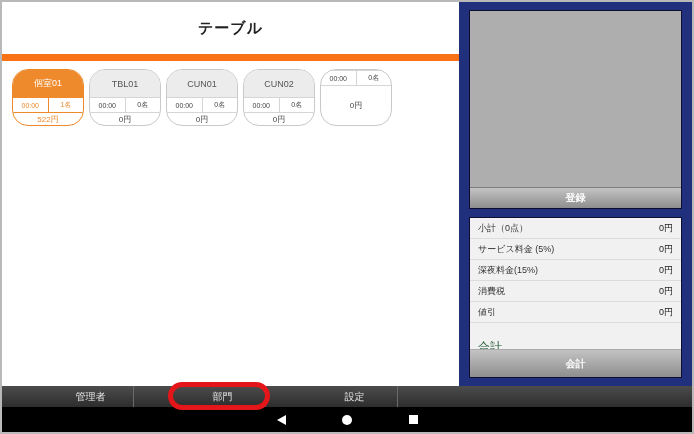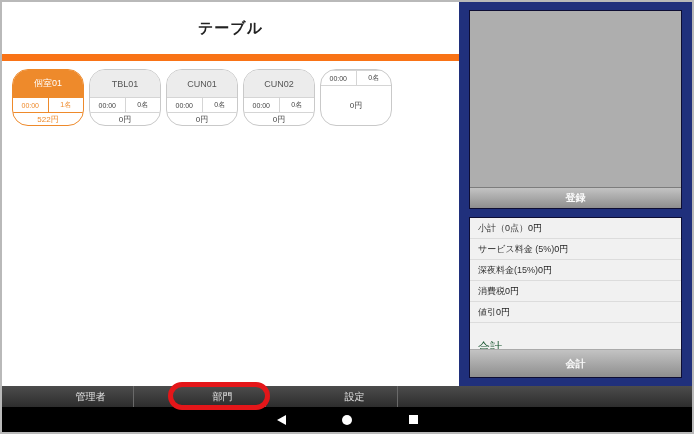--- a/index.html
+++ b/index.html
@@ -66,21 +66,21 @@
     color: #fafafa; font-size: 10px;
     display: flex; align-items: center; justify-content: center;
     cursor: pointer;
     font-weight: bold;
   }
   .totals-box {
     border: 1px solid #0d0d33; background: #f1f1f1;
     display: flex; flex-direction: column;
   }
   .t-row {
-    display: flex; justify-content: flex-start; align-items: center;
+    display: flex; justify-content: space-between; align-items: center;
     padding: 8px 8px; height: 21px;
     font-size: 9px; color: #333; border-bottom: 1px solid #dcdcdc;
   }
   .t-row .t-val { color: #222; }
   .t-total { height: 26px; border-bottom: none; }
   .t-total .t-label { font-size: 12px; font-weight: normal; color: #14532d; margin-top: 22px; }
   .t-total .t-val { font-size: 10px; font-weight: bold; color: #111; margin-top: 48px; }
   .totals-box .gray-btn { border-top: 1px solid #aaa; height: 28px; }
 
   

